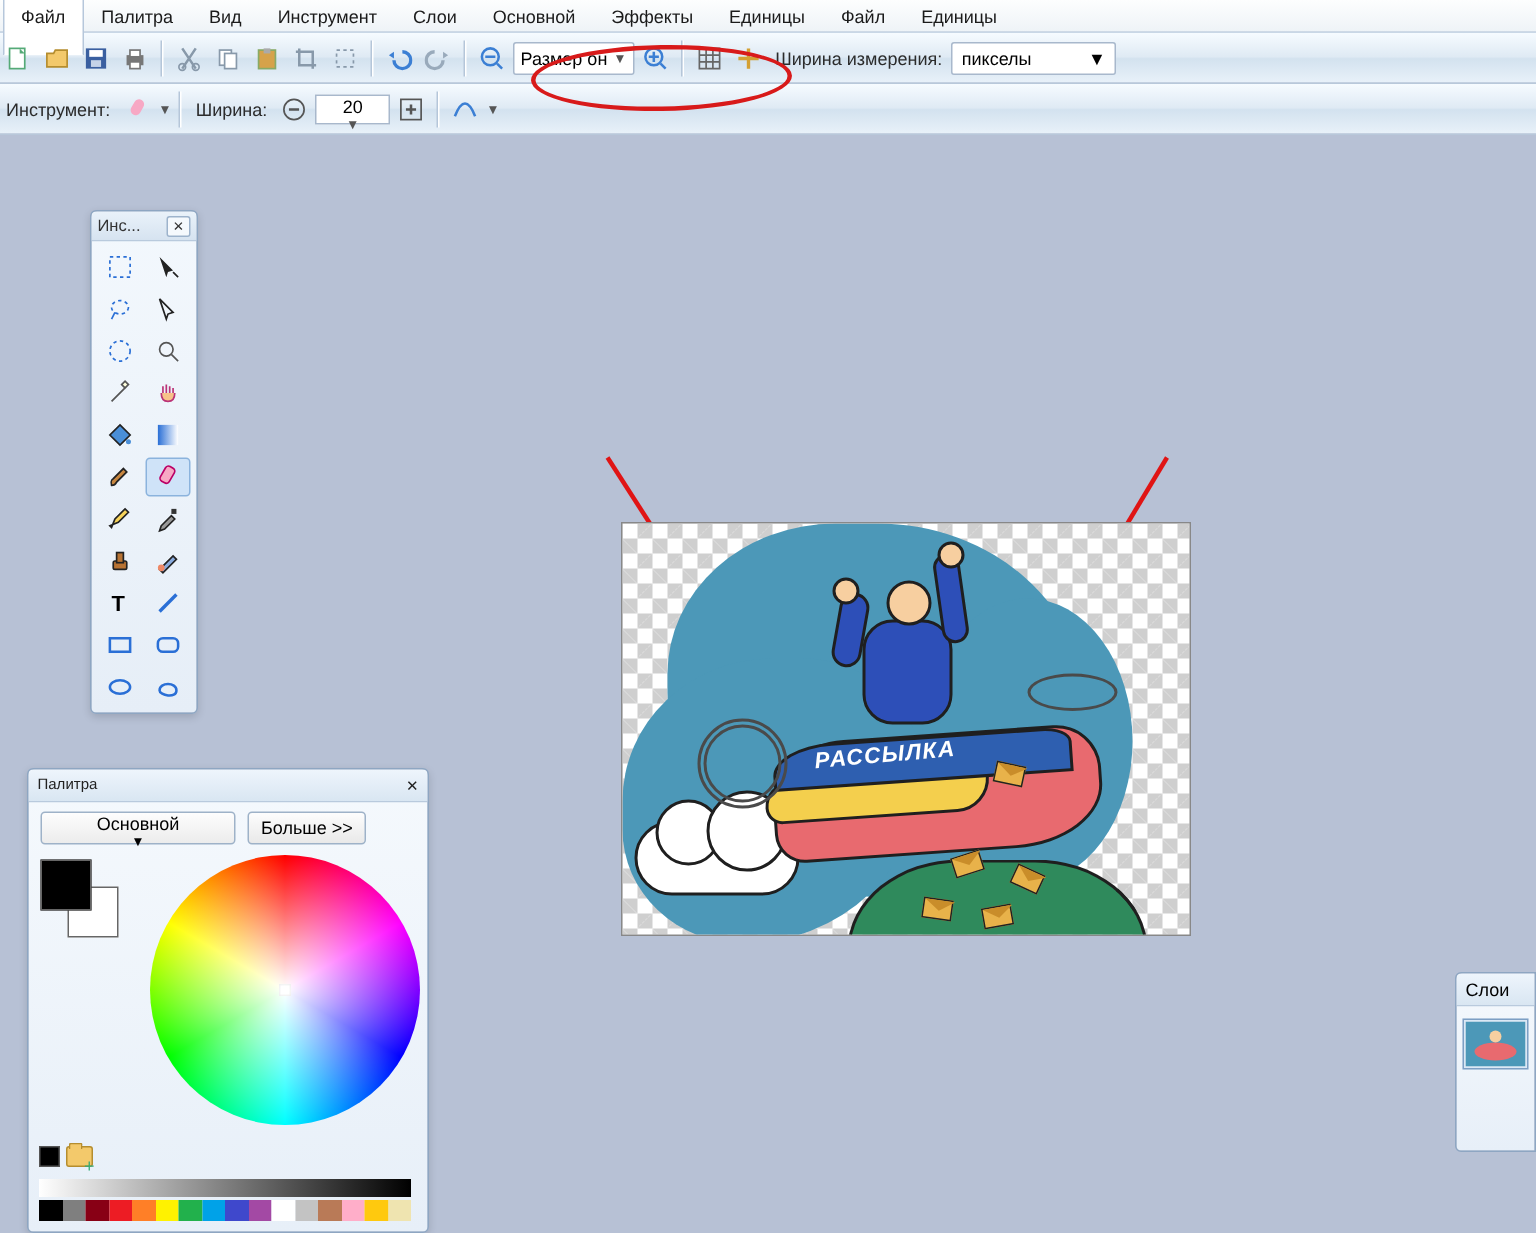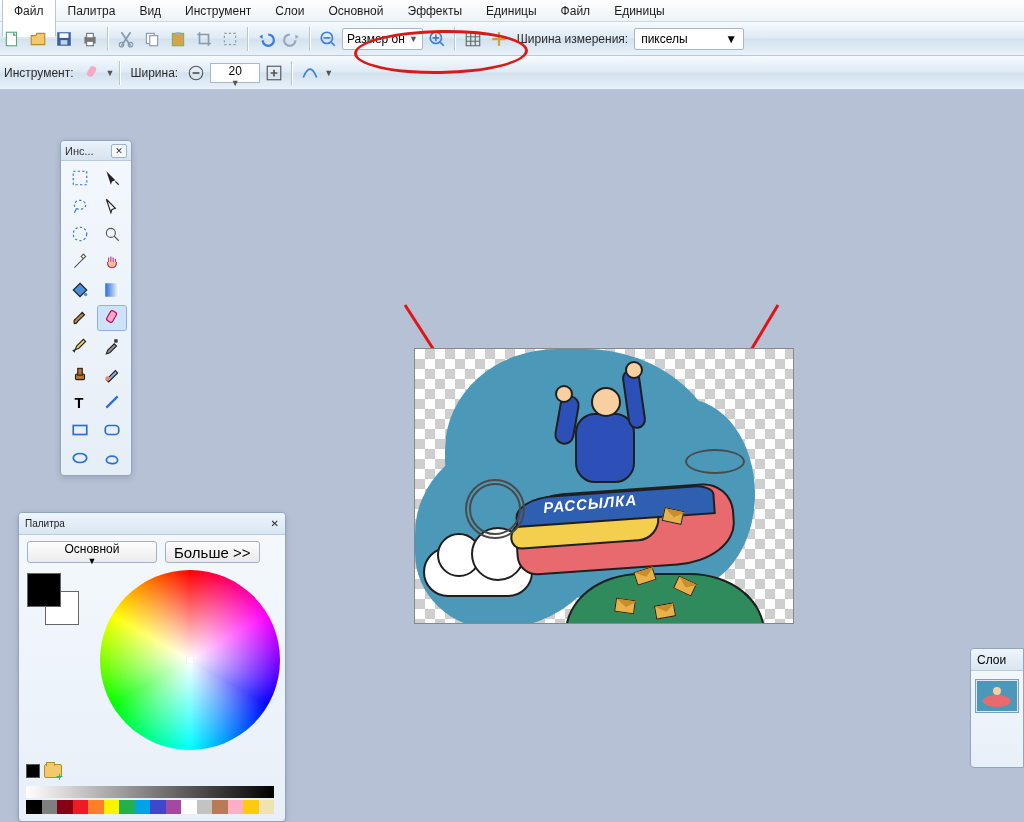--- a/index.html
+++ b/index.html
@@ -97,21 +97,21 @@
 }
 .pp-row1 { display:flex; gap:8px; padding:6px 8px; align-items:center;}
 .combo {
   height:22px; background:linear-gradient(#fdfdfd,#ececec);
   border:1px solid #9eb2c8; border-radius:3px;
   display:flex; align-items:center; justify-content:space-between;
   padding:0 18px; font-size:12px;flex-direction:column;
 }
 .morebtn {
   height:22px; padding:0 8px; background:linear-gradient(#fdfdfd,#e9e9e9);
-  border:1px solid #9eb2c8; border-radius:3px; font-size:15px; display:flex;align-items:center;
+  border:1px solid #9eb2c8; border-radius:3px; font-size:12px; display:flex;align-items:center;
 }
 .swatch-pair { position:relative; width:56px; height:54px; margin:4px 0 0 8px;}
 .swatch-pair .sw1 { position:absolute; left:0; top:0; width:34px; height:34px; background:#000; border:1px solid #666;}
 .swatch-pair .sw2 { position:absolute; left:18px; top:18px; width:34px; height:34px; background:#fff; border:1px solid #666;}
 .color-wheel {
   position:absolute; left:100px; top:570px;
   width:180px; height:180px; border-radius:50%;
   background: conic-gradient(red,magenta,blue,cyan,lime,yellow,red);
 }
 .color-wheel::after{

